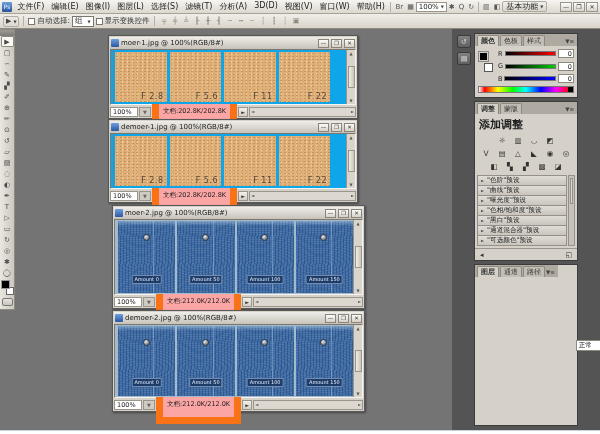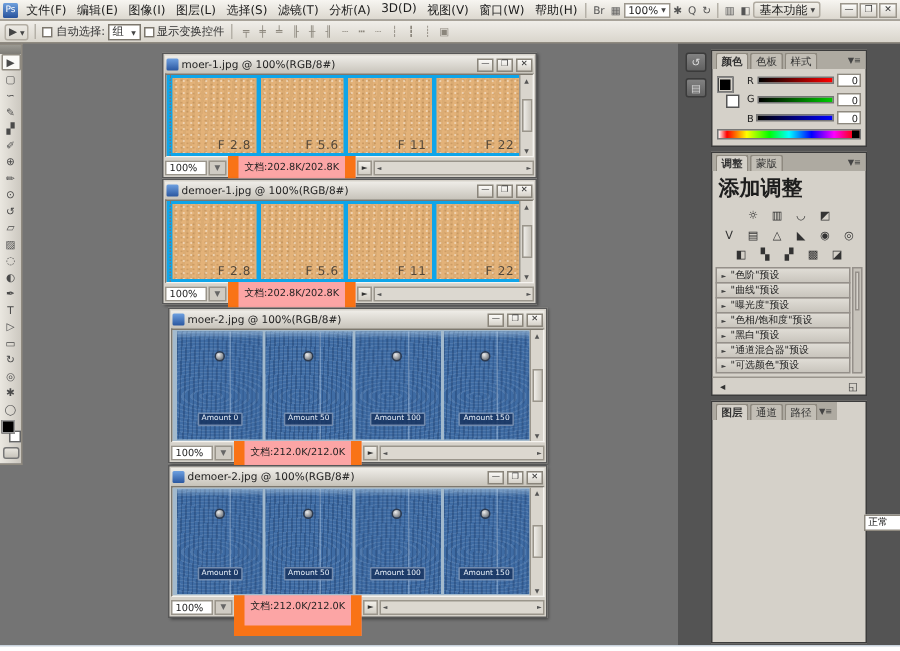--- a/index.html
+++ b/index.html
@@ -52,21 +52,21 @@
   .zoom-box{width:28px;height:10px;background:#fff;border:1px solid #9a958b;font-size:6.5px;padding:0 2px;display:flex;align-items:center;flex:none}
   .flyout{width:12px;height:10px;border:1px solid #9a958b;background:#cfcbc3;font-size:5px;color:#666;text-align:center;line-height:9px;flex:none}
   .doc-info{height:10px;border:7px solid #f97316;background:#fca5a5;font-size:6.5px;display:flex;align-items:center;justify-content:center;padding:12px 4px;white-space:nowrap;flex:none}
   .play-btn{width:10px;height:10px;border:1px solid #9a958b;background:linear-gradient(#f2f0ea,#d2cec5);font-size:5px;text-align:center;line-height:9px;color:#333;flex:none}
   .hscroll{flex:1;height:10px;border:1px solid #9a958b;background:#dcd8d0;display:flex;align-items:center;justify-content:space-between;font-size:4px;color:#555;padding:0 1px}
 
   
   .canvas.orange{background:#0ea5e9;padding:2px 0 2px 4px}
   .ants{position:absolute;left:2px;top:0;bottom:0;border-left:1px dotted #777}
   .opanel{flex:1;margin-right:3px;position:relative;background-color:#e3b279;background-image:radial-gradient(rgba(255,255,255,.45) .5px,transparent 1px),radial-gradient(rgba(140,90,40,.32) .5px,transparent 1px),repeating-linear-gradient(95deg,rgba(205,160,105,.35) 0 2px,transparent 2px 5px);background-size:5px 4px,4px 3px,auto}
-  .opanel:last-child{margin-right:0}
+  .opanel:last-child{margin-right:16px}
   .flabel{position:absolute;right:3px;bottom:1px;font-size:8px;color:#54483a;letter-spacing:.5px}
 
   
   .canvas.blue{background:#a3bacd;padding:1px 0 1px 3px;gap:2px}
   .bpanel{flex:1;position:relative;background-color:#3f6ca4;background-image:linear-gradient(180deg,rgba(190,215,235,.5) 0,rgba(190,215,235,0) 5px),repeating-linear-gradient(92deg,rgba(14,40,82,.30) 0 1px,transparent 1px 3px),repeating-radial-gradient(ellipse 70px 26px at 40% 60%,rgba(225,238,250,.10) 0 2px,transparent 2px 6px)}
   .bpanel::after{content:"";position:absolute;top:0;bottom:0;left:62%;width:1px;background:rgba(205,225,245,.35)}
   .screw{position:absolute;top:13px;left:50%;margin-left:-4px;width:7px;height:7px;border-radius:50%;background:radial-gradient(circle at 35% 30%,#ececec,#8d9196 60%,#4e565f);border:1px solid #2c3a50;z-index:2}
   .amount{position:absolute;bottom:9px;left:50%;transform:translateX(-50%);background:rgba(24,52,96,.85);border:1px solid rgba(185,205,230,.55);color:#eaf2fb;font-size:5px;line-height:7px;padding:0 2px;border-radius:1px;white-space:nowrap;z-index:2}
 
   
@@ -89,21 +89,21 @@
   .srow{display:flex;align-items:center;gap:2px;font-size:6.5px;color:#222}
   .sbar{flex:1;height:5px;border:1px solid #777}
   .sbar.r{background:linear-gradient(90deg,#000,#f00)}
   .sbar.g{background:linear-gradient(90deg,#000,#0c0)}
   .sbar.b{background:linear-gradient(90deg,#000,#00f)}
   .sval{width:16px;height:9px;background:#fff;border:1px solid #8e897f;font-size:6.5px;text-align:right;padding-right:1px;line-height:8px;flex:none}
   .ramp{height:7px;margin:3px 3px 4px;border:1px solid #777;background:linear-gradient(90deg,#fff 0,#f00 6%,#ff0 20%,#0f0 36%,#0ff 50%,#00f 66%,#f0f 82%,#f00 96%);position:relative}
   .ramp::after{content:"";position:absolute;right:0;top:0;bottom:0;width:5px;background:#000}
 
   
-  .adj-title{font-size:14px;font-weight:bold;color:#1d1d1d;padding:3px 4px 2px}
+  .adj-title{font-size:11px;font-weight:bold;color:#1d1d1d;padding:3px 4px 2px}
   .adj-icons{display:flex;justify-content:center;gap:3px;padding:1px 0}
   .adj-icon{width:13px;height:11px;font-size:7.5px;color:#333;display:flex;align-items:center;justify-content:center}
   .presets{margin:3px 2px 0;position:relative;padding-right:8px}
   .preset-row{height:11px;display:flex;align-items:center;gap:3px;background:linear-gradient(#e0ddd6,#c9c5bd);border:1px solid #95908a;margin-top:-1px;font-size:6.6px;color:#222;padding:0 3px;white-space:nowrap;overflow:hidden}
   .preset-arrow{font-size:4px;color:#444;flex:none}
   .preset-scroll{position:absolute;right:0;top:0;bottom:0;width:7px;background:#c6c2ba;border:1px solid #95908a}
   .ps-thumb{position:absolute;left:1px;right:1px;top:2px;height:26px;background:linear-gradient(90deg,#efede8,#c9c5bc);border:1px solid #95908a}
   .adj-footer{height:12px;display:flex;align-items:center;justify-content:space-between;padding:0 5px;border-top:1px solid #9a958d;margin-top:2px;font-size:7px;color:#333}
 
   

